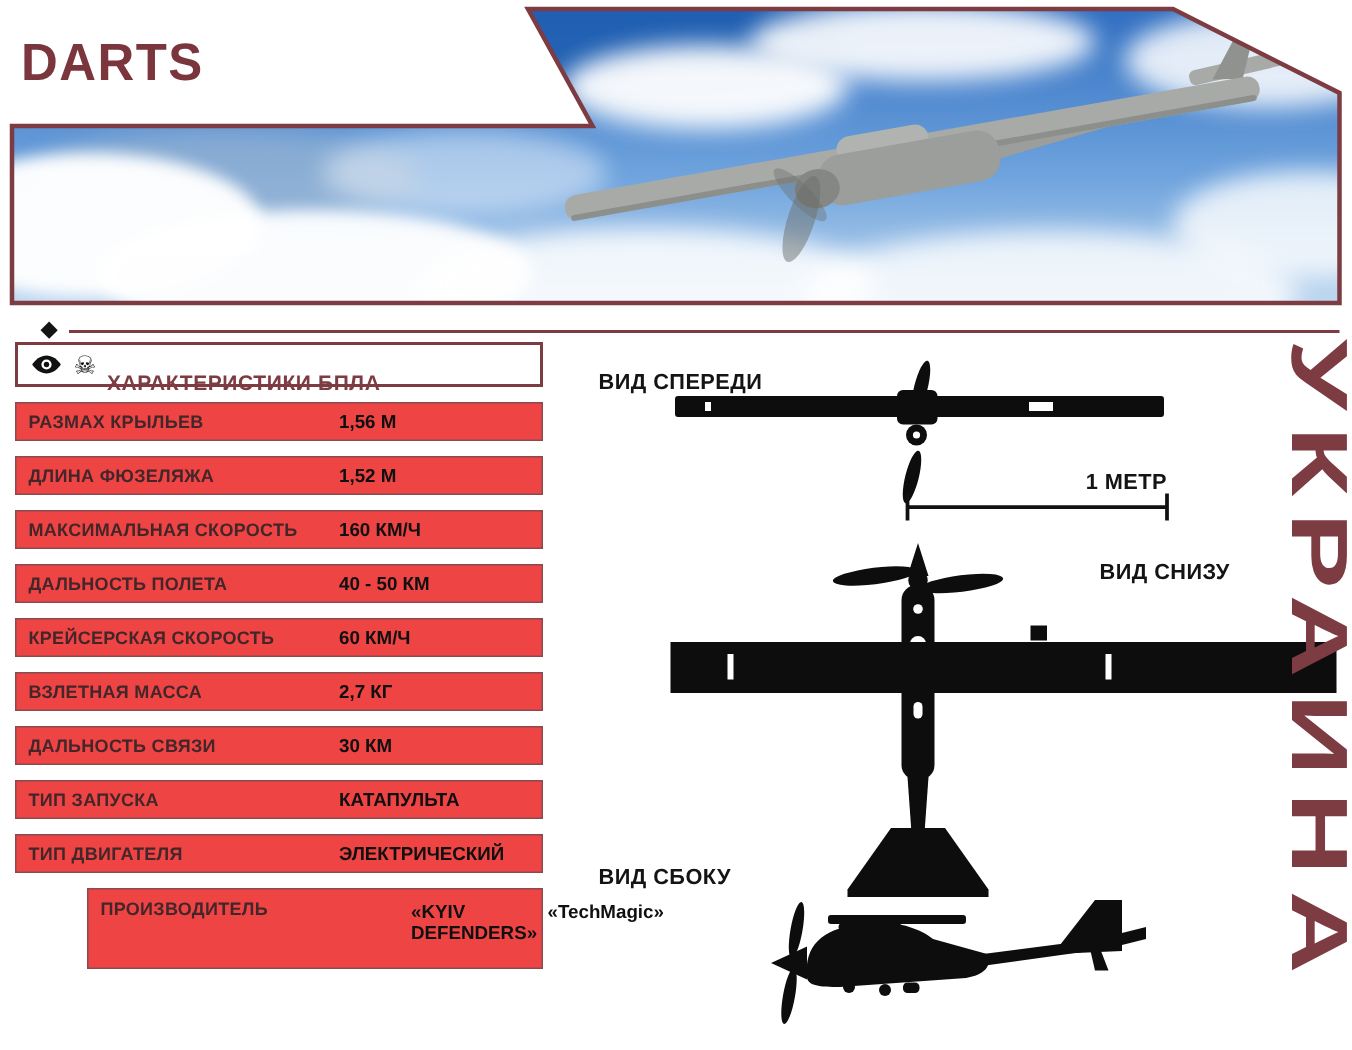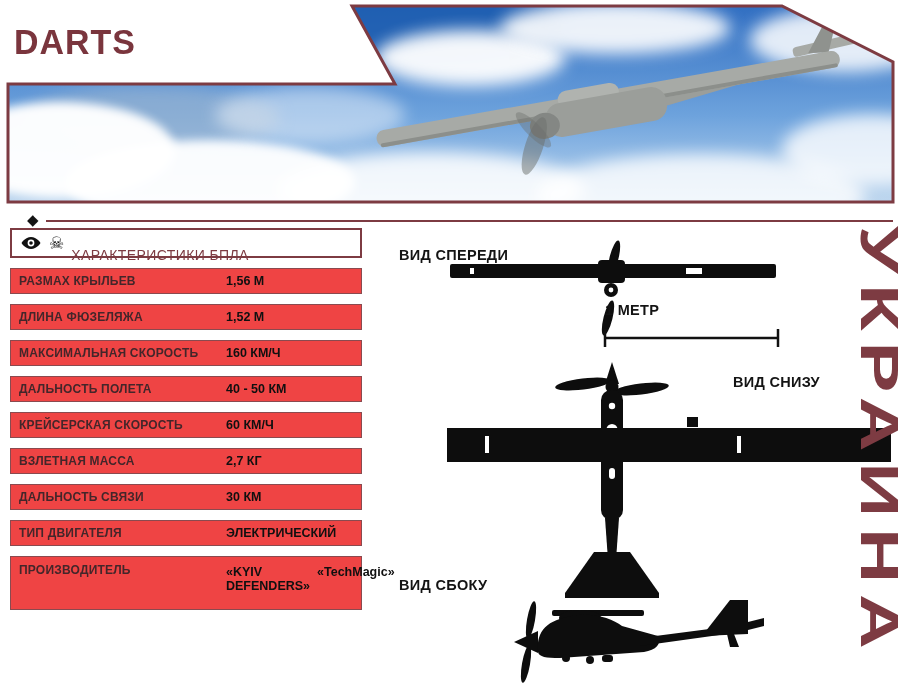--- a/index.html
+++ b/index.html
@@ -16,38 +16,38 @@
   }
   
   .divider-line{position:absolute;left:46px;top:220px;width:847px;border-top:2px solid #7d3b42;}
   .divider-diamond{position:absolute;left:27px;top:212px;font-size:15px;color:#141414;line-height:1;}
   
   .specs{position:absolute;left:10px;top:228px;width:352px;display:flex;flex-direction:column;gap:10px;}
   .specs-header{
     display:flex;align-items:center;gap:7px;height:30px;box-sizing:border-box;
     border:2px solid #7d3b42;background:#fff;padding:0 8px;
   }
-  .specs-heading{font-size:14px;font-weight:normal;color:#7d3b42;letter-spacing:.4px;margin-top:24px;}
+  .specs-heading{font-size:14px;font-weight:bold;color:#7d3b42;letter-spacing:.4px;margin-top:24px;}
   .skull{font-size:17px;color:#111;line-height:1;}
   .row{position:relative;height:26px;box-sizing:border-box;border:1px solid #8a4a4f;background:#ef4444;}
-  .row.tall{height:54px;}
+  .row.tall{height:54px;margin-left:48px;}
   .lbl{position:absolute;left:8px;top:50%;transform:translateY(-50%);
        font-size:12px;font-weight:bold;color:#43262a;letter-spacing:.2px;white-space:nowrap;}
   .row.tall .lbl{top:13px;}
   .val{position:absolute;left:215px;top:50%;transform:translateY(-50%);
        font-size:12.5px;font-weight:bold;color:#101010;white-space:nowrap;}
   .val-stack{position:absolute;left:215px;top:8px;display:flex;flex-direction:row;gap:7px;
        font-size:12.5px;font-weight:bold;color:#101010;}
   
   .drawings{position:absolute;left:0;top:0;pointer-events:none;}
   .view-label{position:absolute;font-size:14.5px;font-weight:bold;color:#141414;letter-spacing:.3px;white-space:nowrap;}
   .label-front{left:399px;top:237px;margin-top:10px;}
   .label-bottom{left:733px;top:374px;}
   .label-side{left:399px;top:577px;}
-  .label-scale{left:605px;top:302px;width:173px;text-align:left;}
+  .label-scale{left:605px;top:314px;width:173px;text-align:right;}
   
   .vertical{
     position:absolute;left:841px;top:226px;width:58px;height:470px;
     writing-mode:vertical-rl;text-orientation:mixed;
     font-size:76px;line-height:58px;font-weight:bold;color:#7d3b42;
     letter-spacing:11px;transform:scaleX(.70);transform-origin:right top;
     white-space:nowrap;
   }
 </style>
 </head>
@@ -137,20 +137,24 @@
   </div>
   <div class="row">
     <span class="lbl">ВЗЛЕТНАЯ МАССА</span>
     <span class="val">2,7 КГ</span>
   </div>
   <div class="row">
     <span class="lbl">ДАЛЬНОСТЬ СВЯЗИ</span>
     <span class="val">30 КМ</span>
   </div>
   <div class="row">
+    <span class="lbl">ТИП ЗАПУСКА</span>
+    <span class="val">КАТАПУЛЬТА</span>
+  </div>
+  <div class="row">
     <span class="lbl">ТИП ДВИГАТЕЛЯ</span>
     <span class="val">ЭЛЕКТРИЧЕСКИЙ</span>
   </div>
   <div class="row tall">
     <span class="lbl">ПРОИЗВОДИТЕЛЬ</span>
     <span class="val-stack">
       <span>«KYIV DEFENDERS»</span>
       <span>«TechMagic»</span>
     </span>
   </div>

